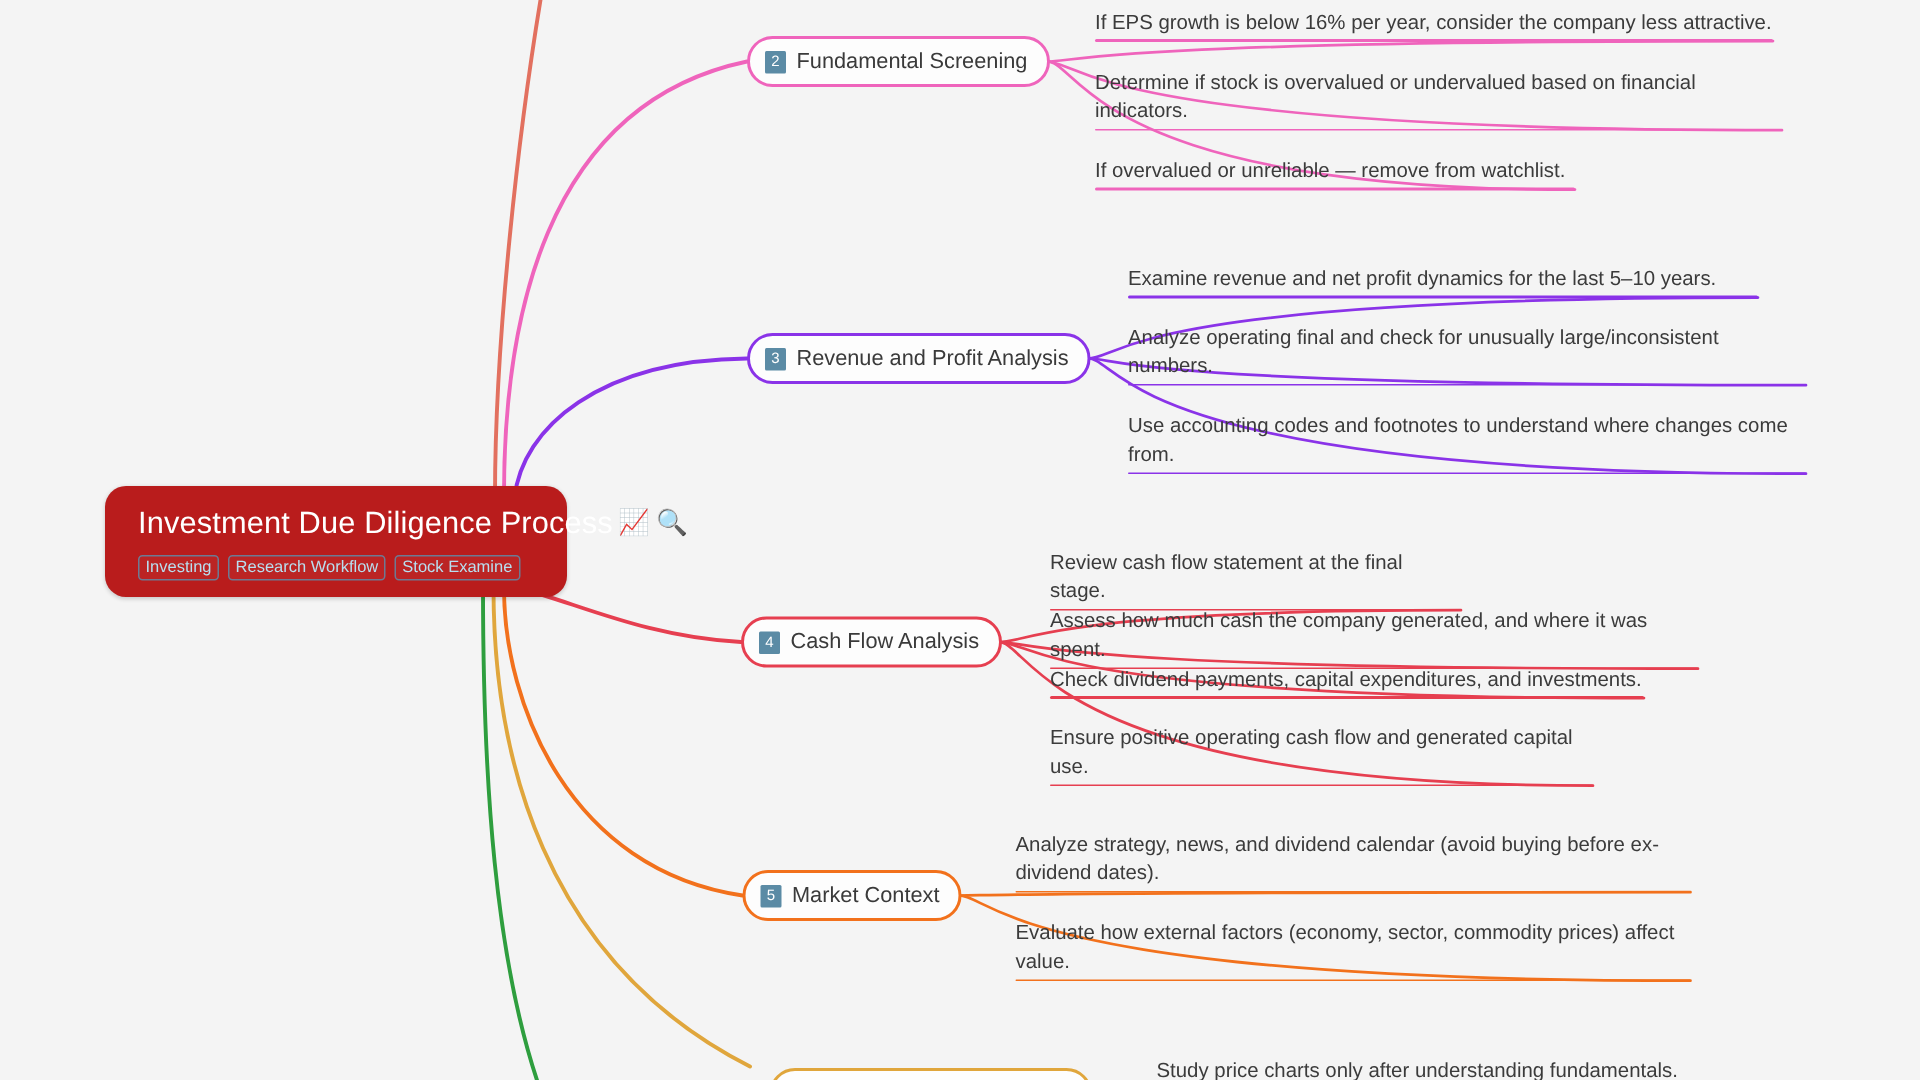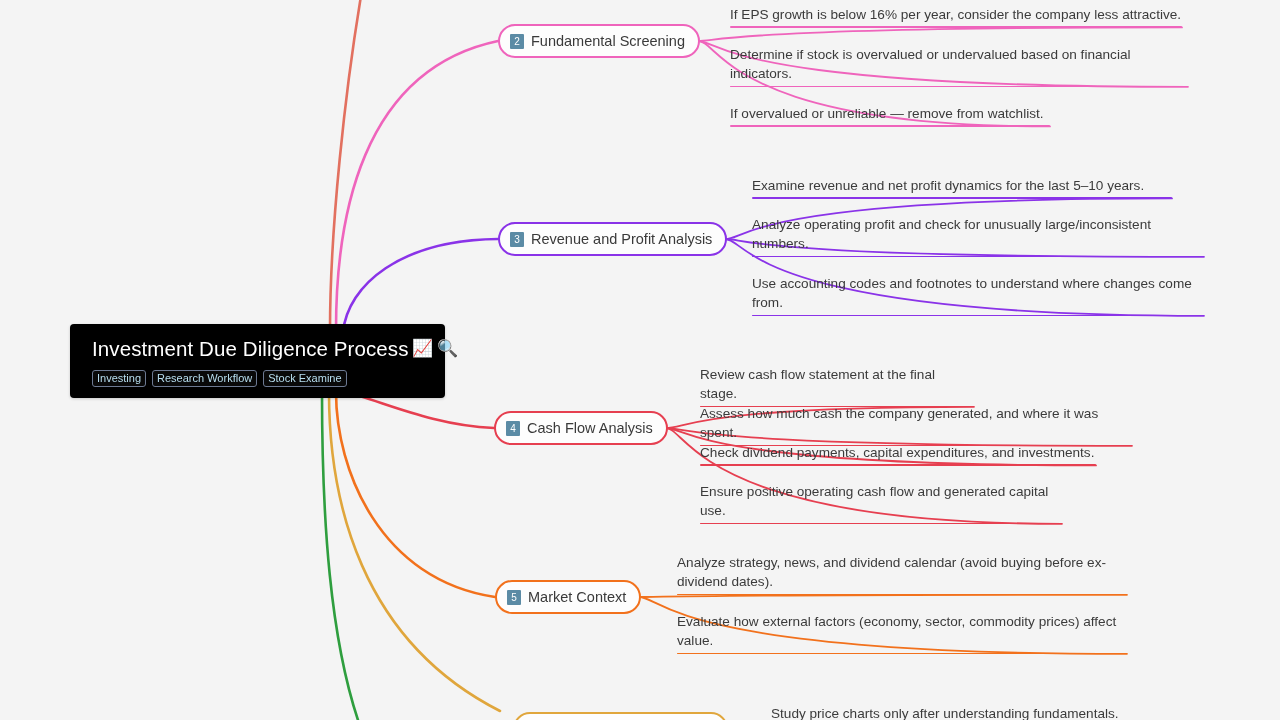--- a/index.html
+++ b/index.html
@@ -6,22 +6,22 @@
   body{
     width:1280px;height:720px;overflow:hidden;position:relative;
     background:#f4f4f4;
     font-family:"Liberation Sans","DejaVu Sans",sans-serif;
   }
   #canvas{position:absolute;inset:0;width:1280px;height:720px;}
   svg.wires{position:absolute;left:0;top:0;width:1280px;height:720px;pointer-events:none;}
 
   
   .center-node{
-    position:absolute;left:70px;top:324px;width:375px;
-    background:#000000;border-radius:4px;
+    position:absolute;left:70px;top:324px;width:308px;
+    background:#b91c1c;border-radius:14px;
     padding:12px 20px 11px 22px;box-sizing:border-box;
     box-shadow:0 1px 3px rgba(0,0,0,.18);
   }
   .center-title{
     color:#ffffff;font-size:20.5px;line-height:1.25;
     letter-spacing:.1px;white-space:nowrap;
     display:flex;align-items:center;gap:4px;
   }
   .center-title .txt{font-weight:400;}
   .emoji{font-size:17px;line-height:1;display:inline-block;}
@@ -130,21 +130,21 @@
 
   <div class="branch-node" style="left: 498px; top: 222px; border-color: rgb(138, 51, 232);">
     <span class="bnum">3</span>
     <span class="blabel">Revenue and Profit Analysis</span>
   </div>
   <div class="leaf" style="left:752px;top:176px;width:420px;">
     <span class="ltext">Examine revenue and net profit dynamics for the last 5–10 years.</span>
     <span class="lrule" style="background: rgb(138, 51, 232);"></span>
   </div>
   <div class="leaf" style="left:752px;top:215px;width:452px;">
-    <span class="ltext">Analyze operating profit and check for unusually large/inconsistent numbers.</span>
+    <span class="ltext">Analyze operating final and check for unusually large/inconsistent numbers.</span>
     <span class="lrule" style="background: rgb(138, 51, 232);"></span>
   </div>
   <div class="leaf" style="left:752px;top:274px;width:452px;">
     <span class="ltext">Use accounting codes and footnotes to understand where changes come from.</span>
     <span class="lrule" style="background: rgb(138, 51, 232);"></span>
   </div>
 
   <div class="branch-node" style="left: 494px; top: 411px; border-color: rgb(230, 63, 80);">
     <span class="bnum">4</span>
     <span class="blabel">Cash Flow Analysis</span>

